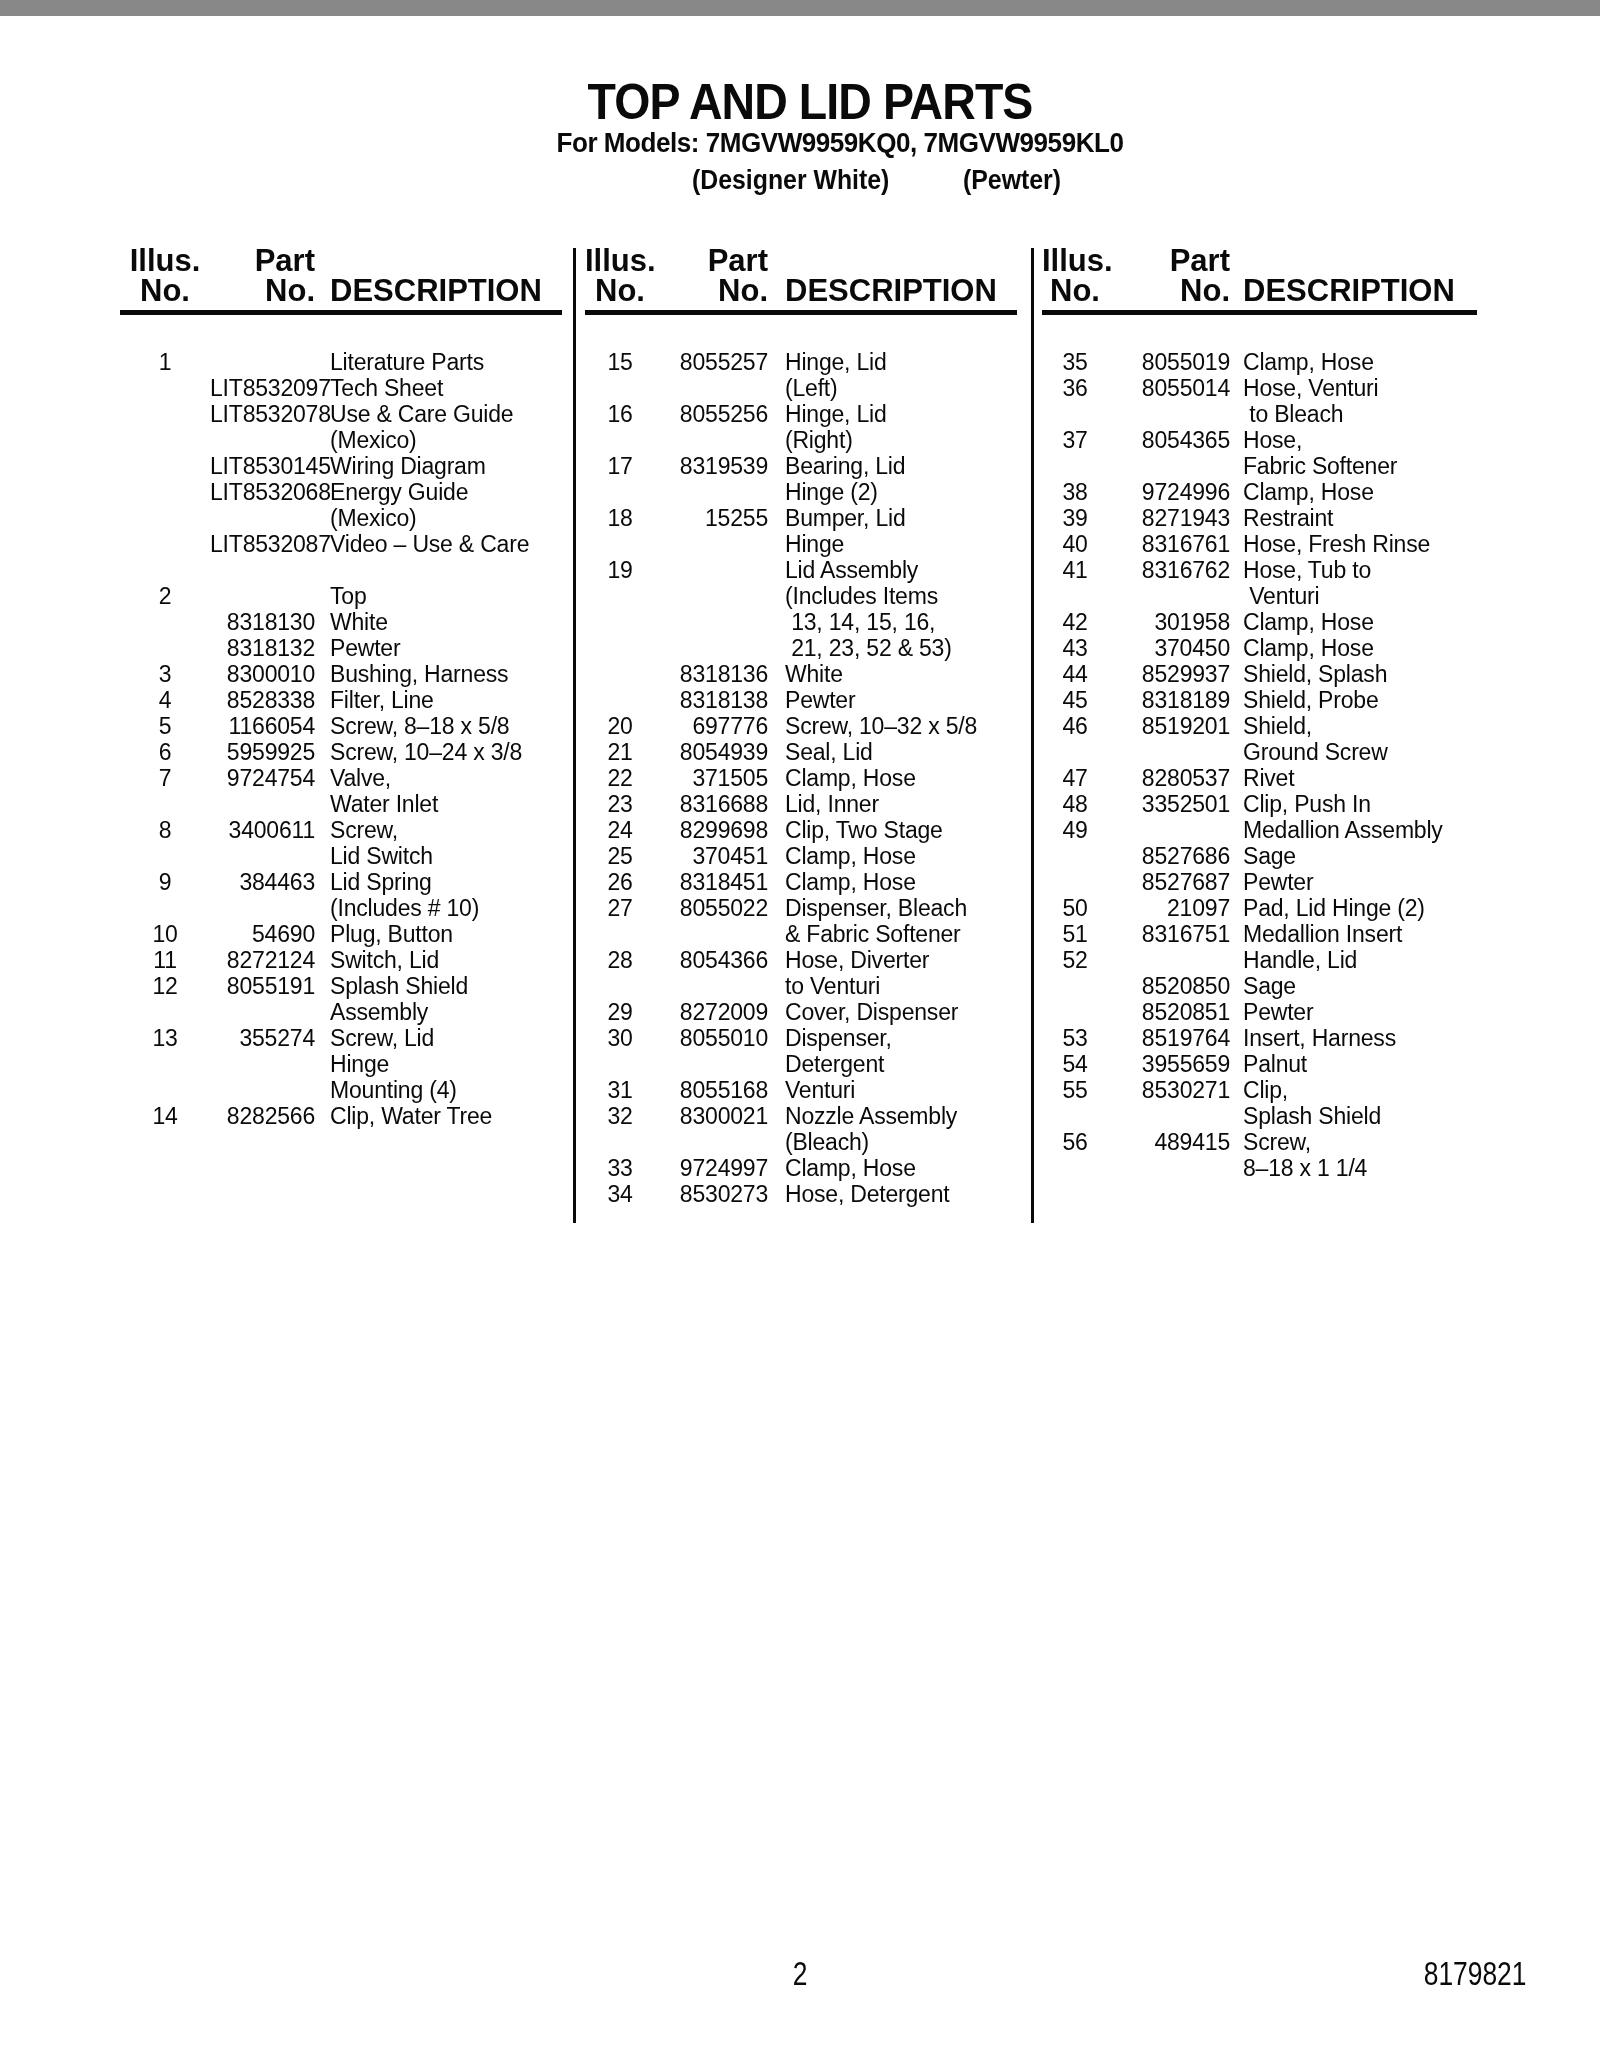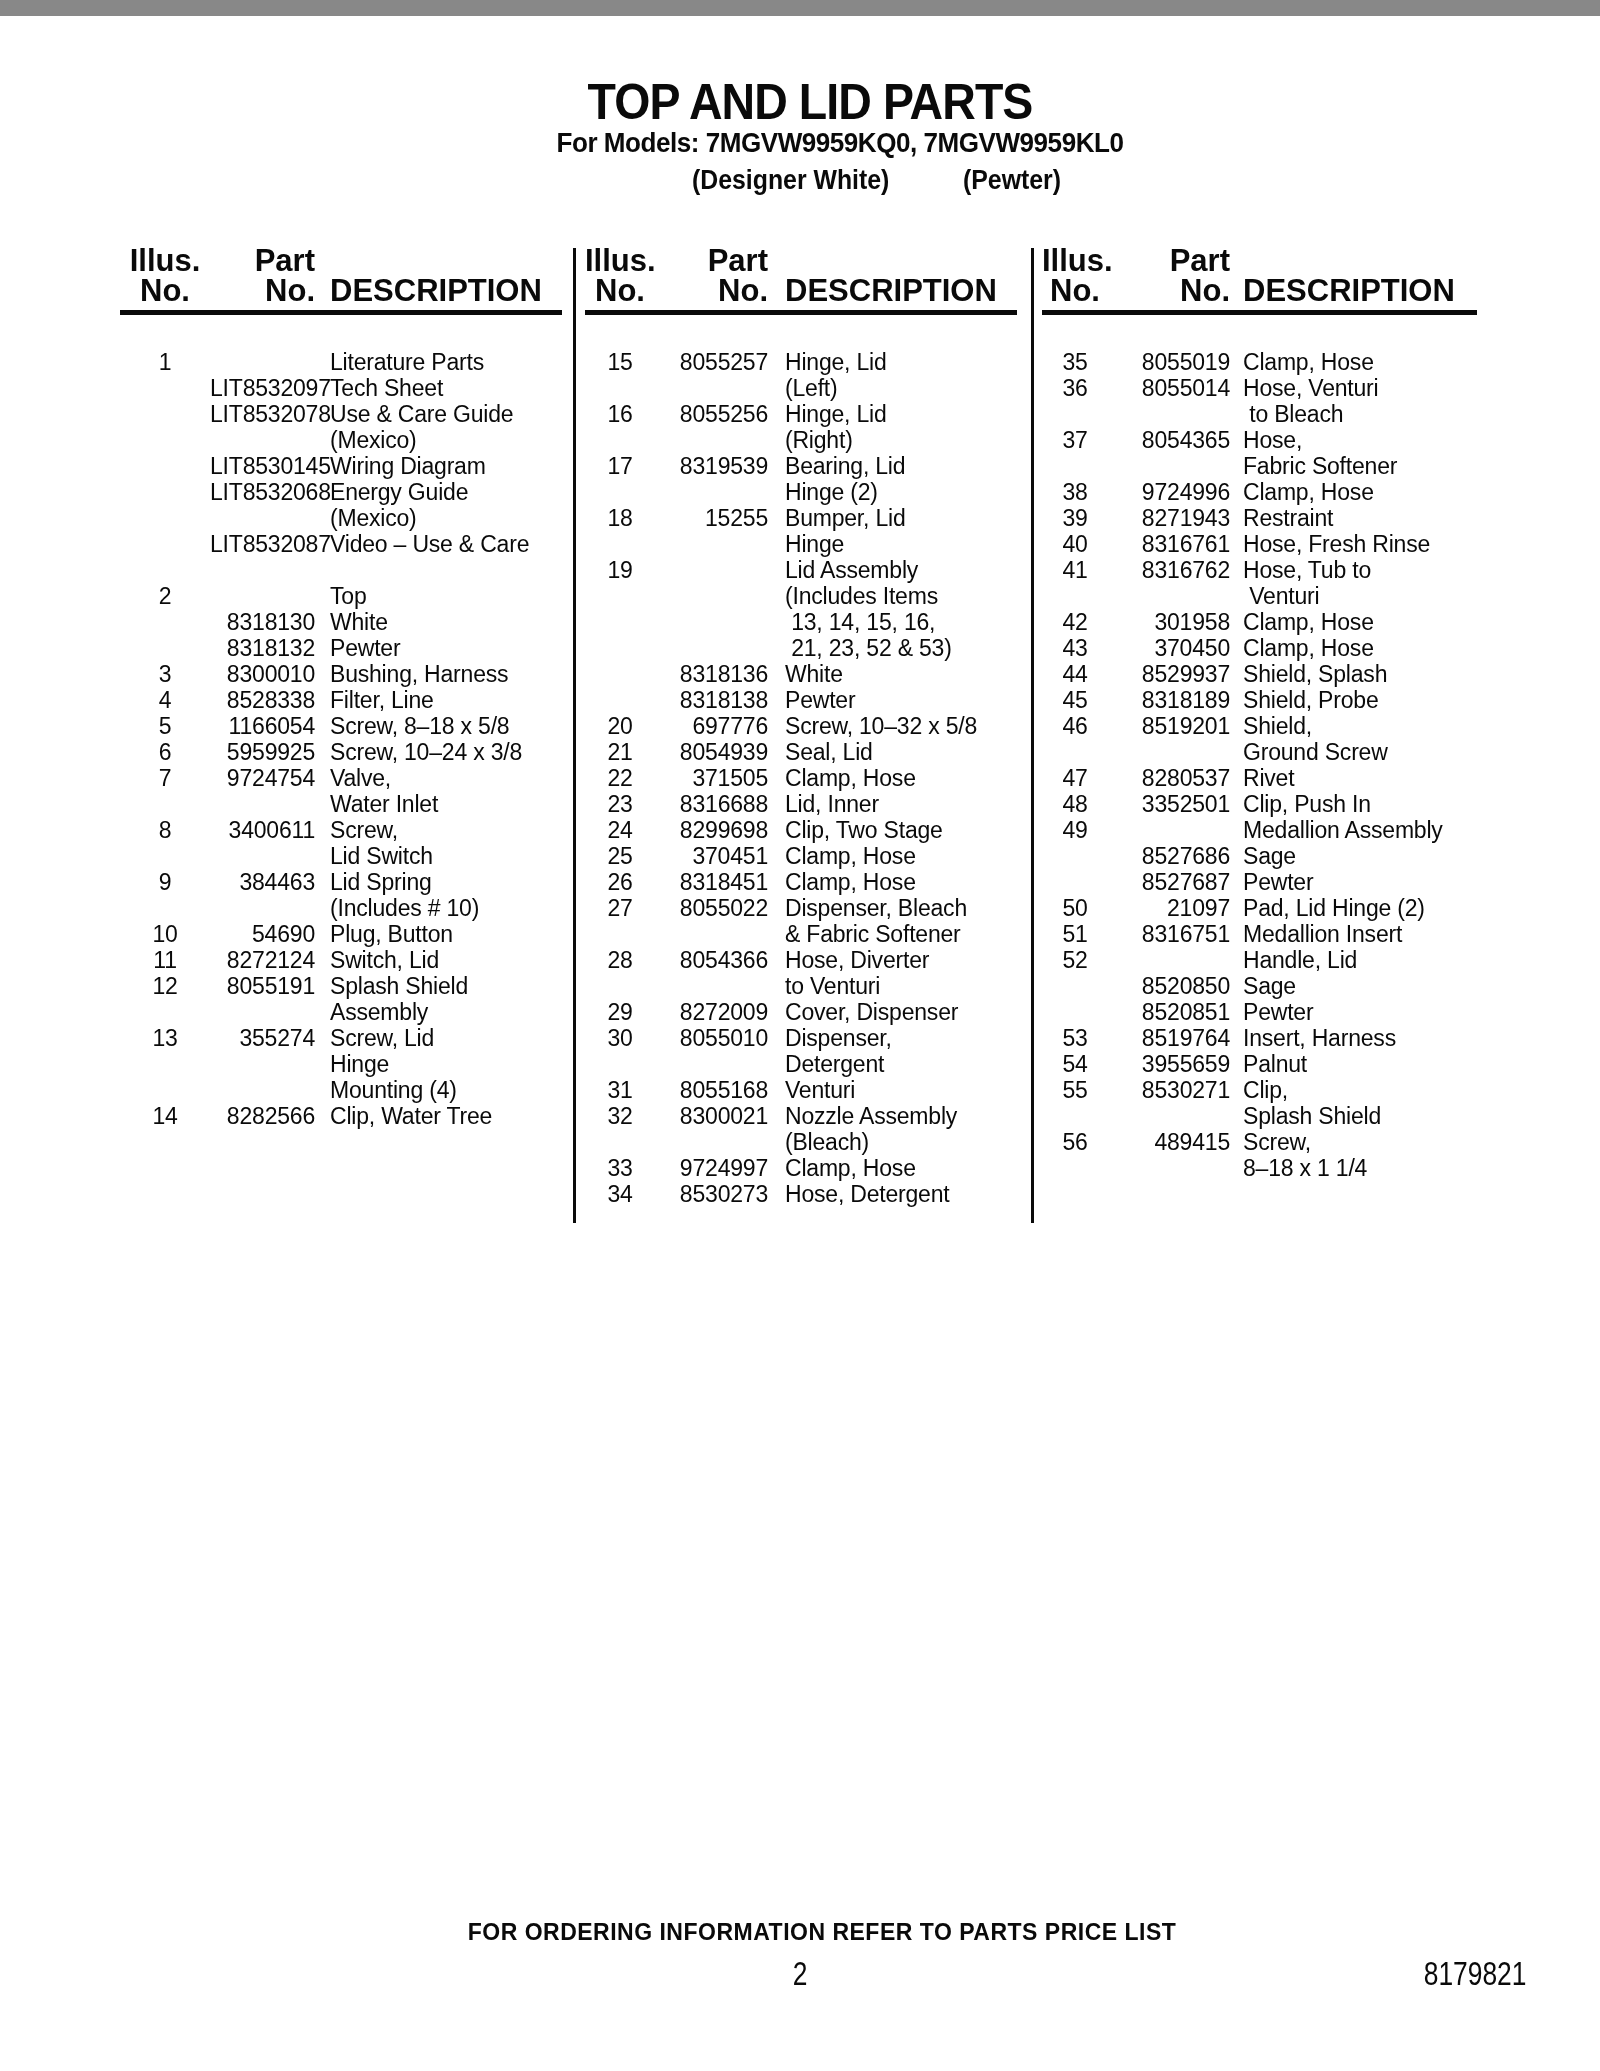--- a/index.html
+++ b/index.html
@@ -622,17 +622,16 @@
           <div class="cell illus"></div>
           <div class="cell part"></div>
           <div class="cell desc">8–18 x 1 1/4</div>
         </div>
       </div>
   </section>
 
   <div class="divider divider-1"></div>
   <div class="divider divider-2"></div>
 
-  <div class="ordering-note">FOR ORDERING INFORMATION REFER TO PARTS PRICE LIST</div>
   <div class="page-no">2</div>
   <div class="doc-no">8179821</div>
 
 </div>
 
 </body></html>

